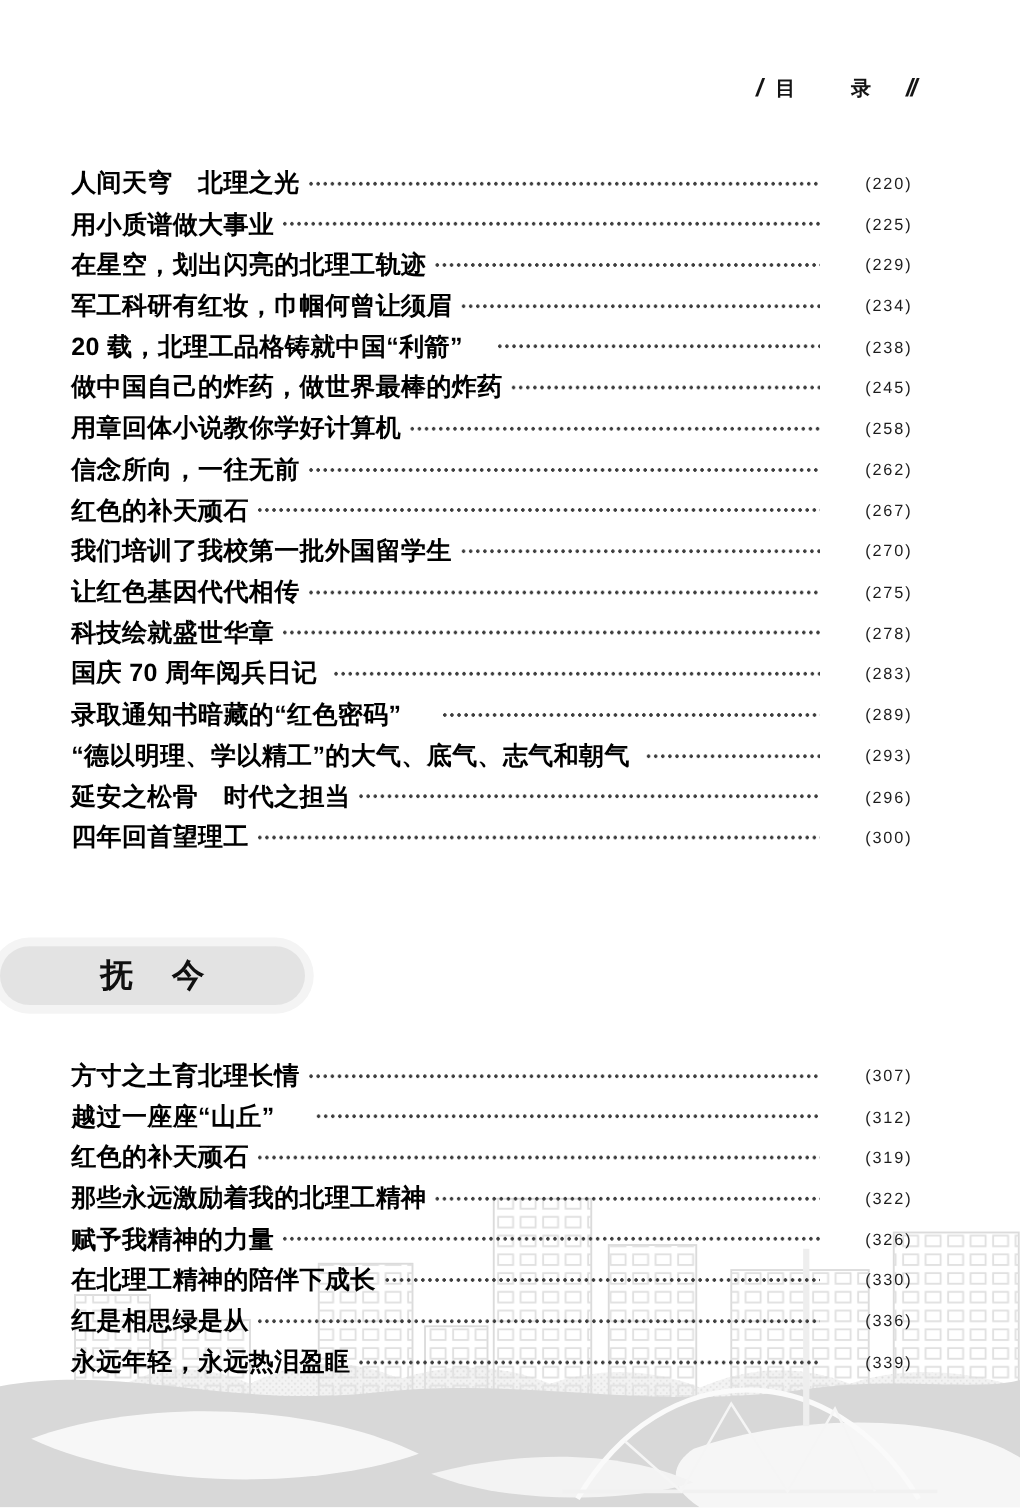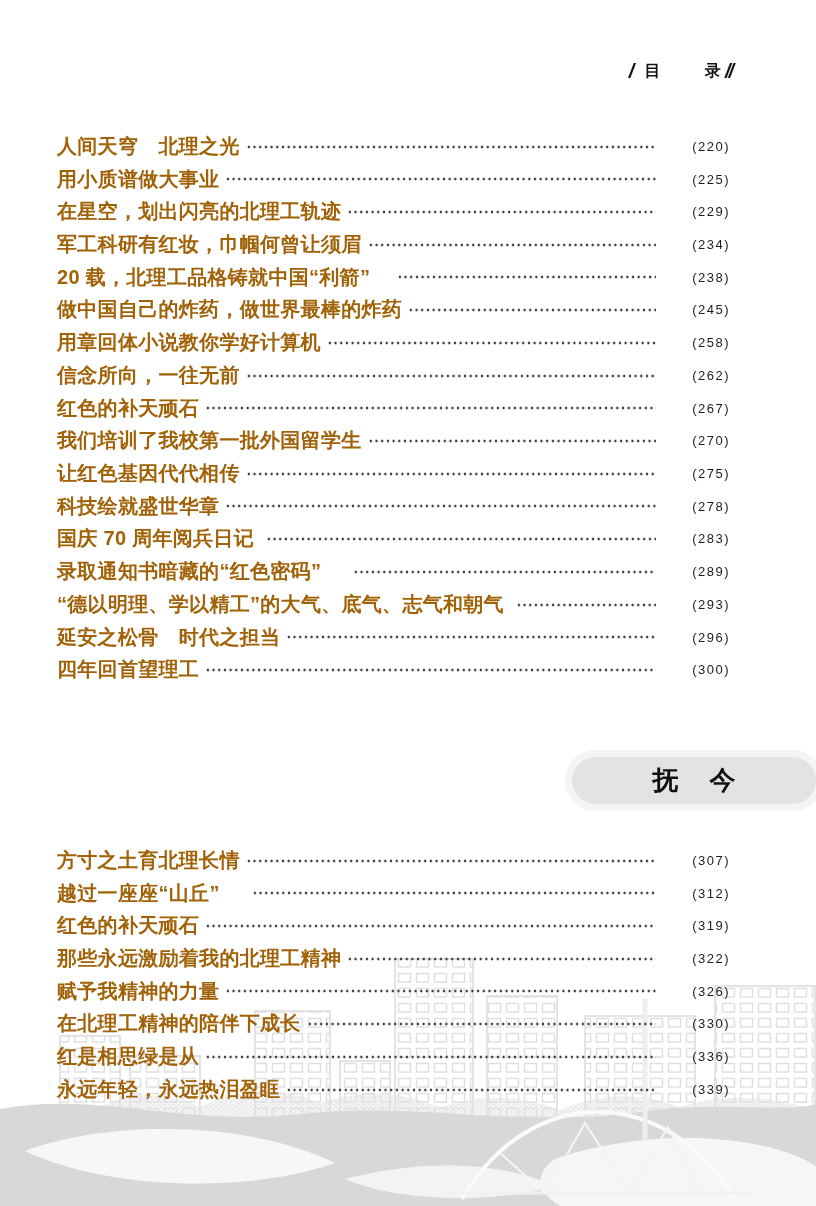--- a/index.html
+++ b/index.html
@@ -11,47 +11,47 @@
   .watermark { position:absolute; left:0; bottom:0; z-index:0; pointer-events:none; }
 
   .page-header {
     position:absolute; top:60px; right:84px; z-index:2;
     display:flex; align-items:center; color:#141414;
   }
   .page-header .slash {
     font-size:20px; font-weight:700; font-style:italic; letter-spacing:-2px;
   }
   .page-header .htitle {
-    font-size:16px; font-weight:700; margin:0 4px 0 12px;
+    font-size:16px; font-weight:700; margin:0 28px 0 12px;
     word-spacing:40px; white-space:pre; color:#141414;
   }
 
   .toc-list { position:absolute; left:57px; right:86px; z-index:1; }
   #list1 { top:130px; }
   #list2 { top:844px; }
 
   .toc-row { height:32.72px; display:flex; align-items:center; }
   .toc-title {
-    font-size:20px; font-weight:600; color:#a16207;
+    font-size:20px; font-weight:600; color:#000000;
     white-space:pre; letter-spacing:0.3px; flex:0 0 auto;
   }
   .leader {
     flex:1 1 auto; height:100%; margin:0 8px 0 6px;
     background-image:radial-gradient(circle, #3d3d3d 1.15px, rgba(0,0,0,0) 1.55px);
     background-size:5.7px 5.7px; background-repeat:repeat-x; background-position:0 50%;
   }
   .toc-page {
     font-size:13px; font-weight:500; color:#1c1c1c;
     letter-spacing:1.5px; min-width:66px; text-align:right; flex:0 0 auto;
     white-space:pre;
   }
 
   .divider-wrap {
     position:absolute; top:757px; left:0; width:100%;
-    display:flex; justify-content:flex-end; z-index:1;
+    display:flex; justify-content:flex-start; z-index:1;
   }
   .section-pill {
     width:244px; height:47px; border-radius:26px; background:#e3e3e3;
     box-shadow:0 0 0 7px #f4f4f4, 0 2px 5px rgba(0,0,0,0.10);
     display:flex; align-items:center; justify-content:center;
   }
   .section-pill .pill-label {
     font-size:26px; font-weight:700; color:#101010;
     word-spacing:24px; white-space:pre;
   }

